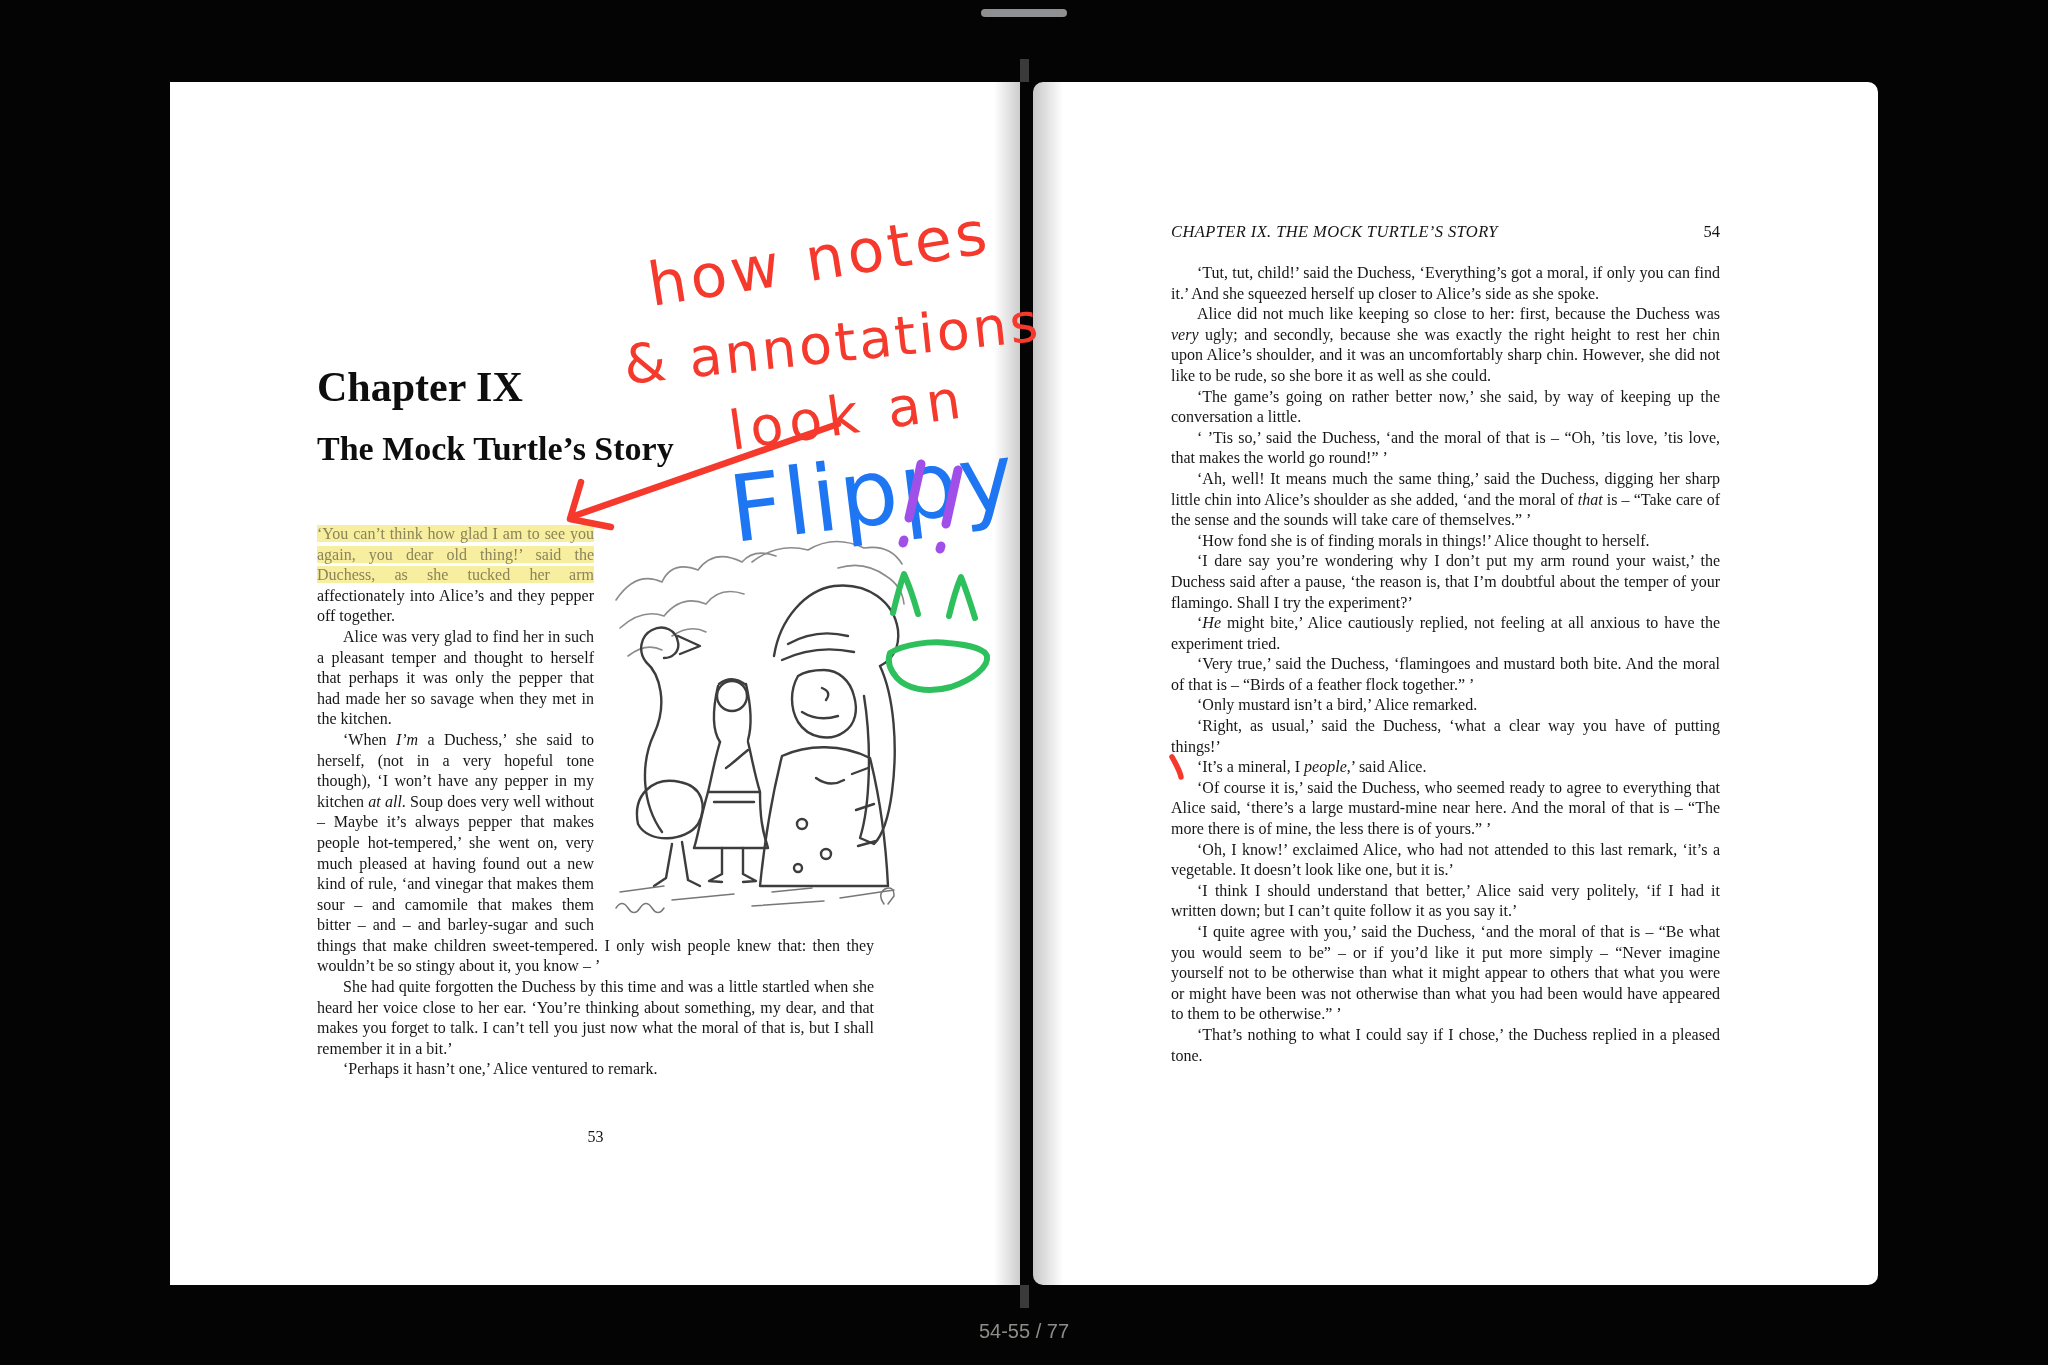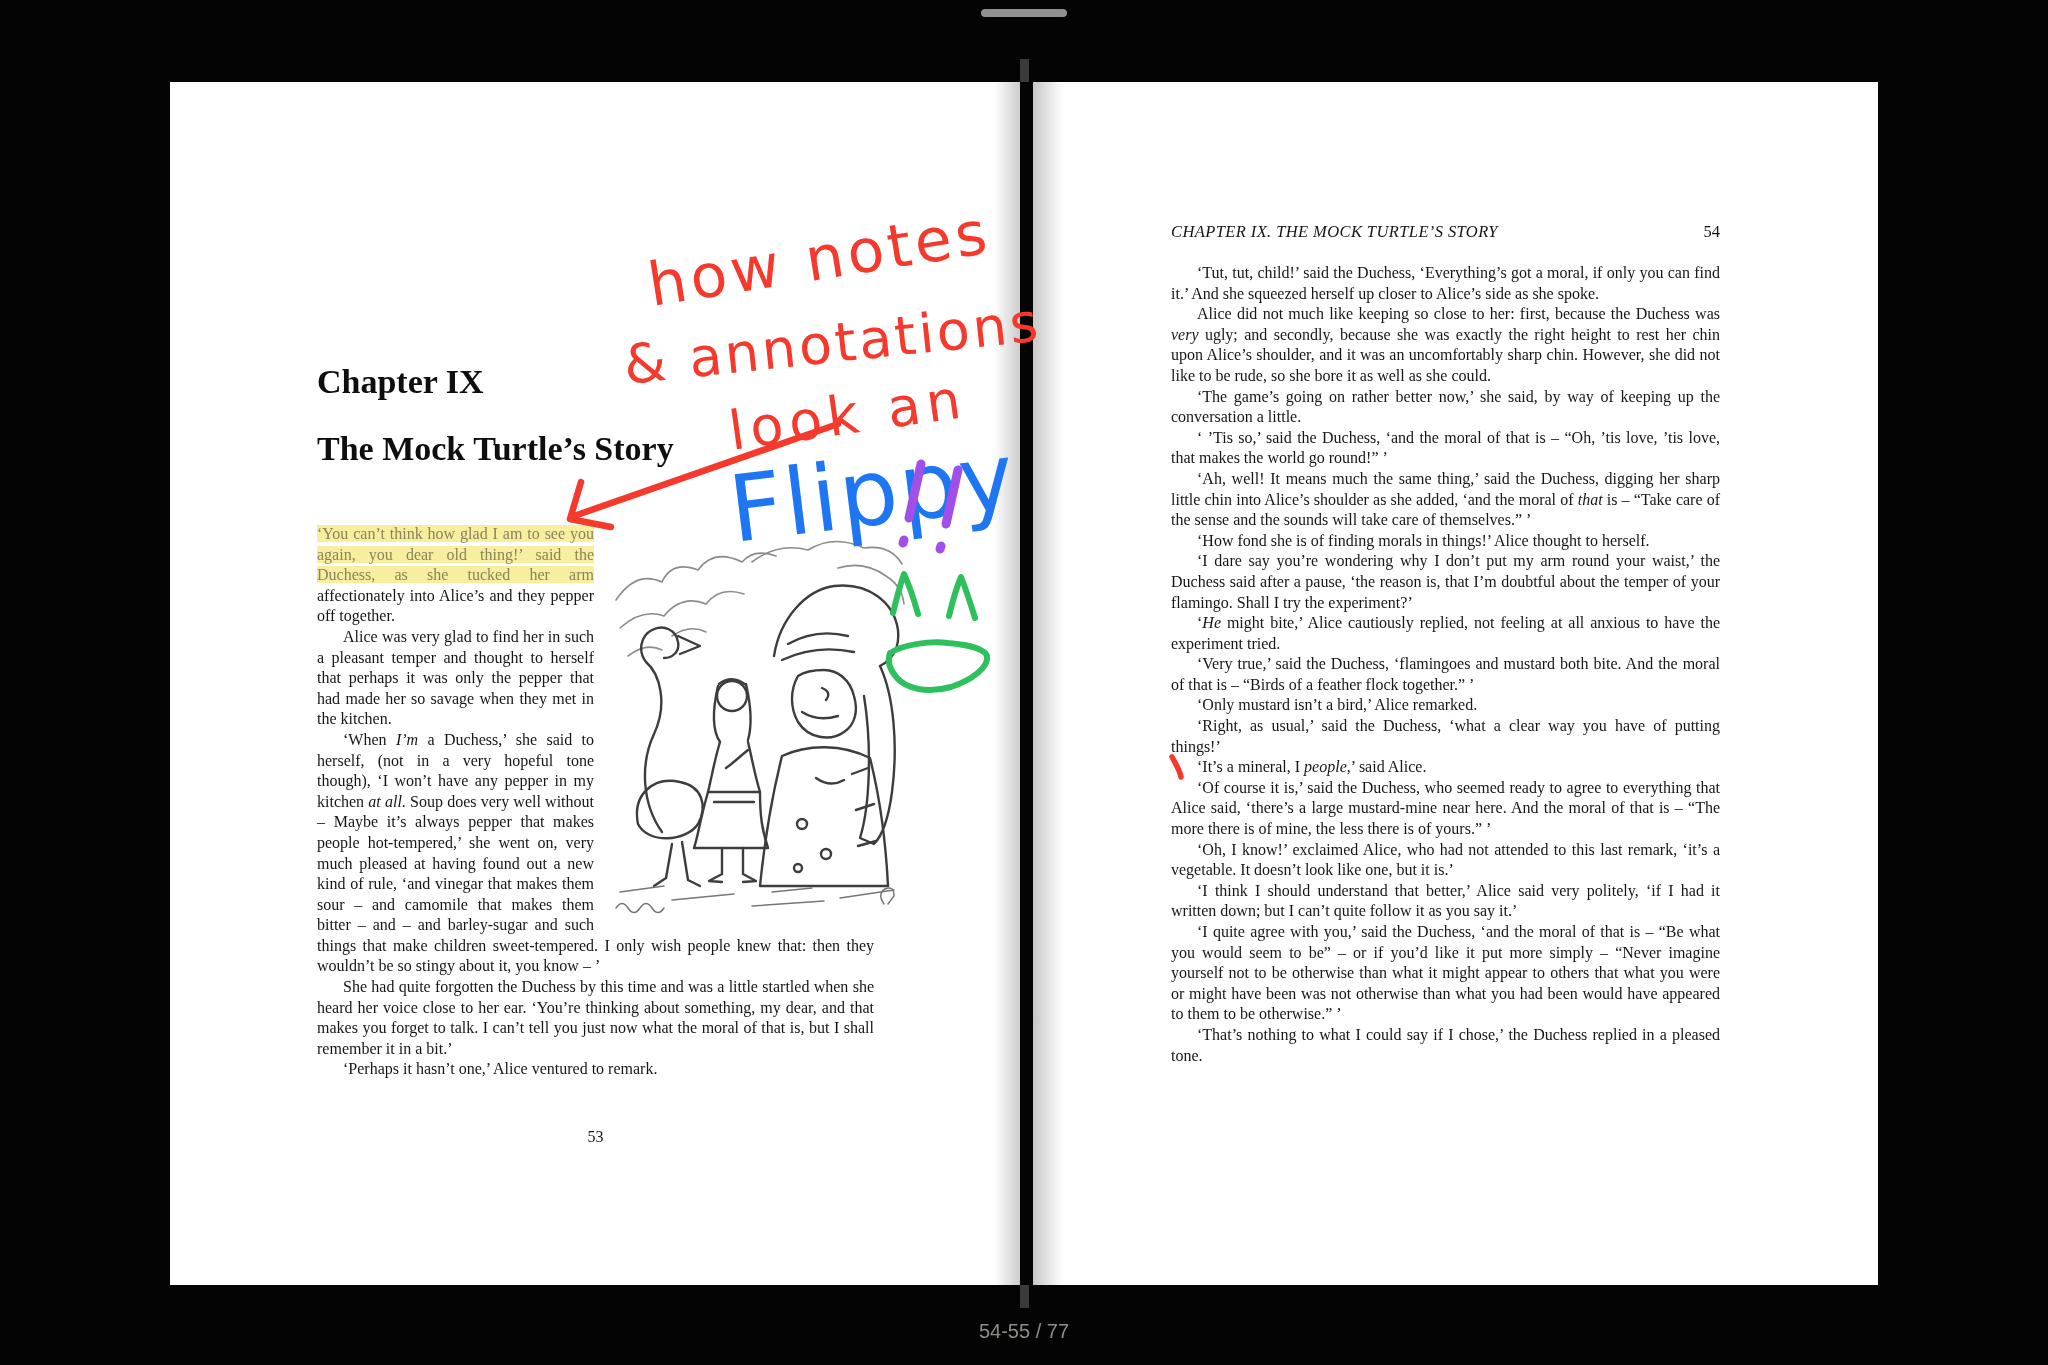--- a/index.html
+++ b/index.html
@@ -6,22 +6,22 @@
   .canvas{position:relative;width:2048px;height:1365px;background:#040404;overflow:hidden;
           font-family:"Liberation Serif","DejaVu Serif",serif;}
   .handle{position:absolute;left:981px;top:9px;width:86px;height:8px;border-radius:4px;background:#8f9092;}
   .gutter-ext{position:absolute;left:1020px;width:9px;background:#3a3a3a;}
   .gutter-top{top:59px;height:23px;}
   .gutter-bottom{top:1285px;height:23px;}
   .page{position:absolute;top:82px;height:1203px;background:#fff;color:#161616;}
   .page.left{left:170px;width:850px;
      background:linear-gradient(to left, rgba(0,0,0,.20), rgba(0,0,0,0) 26px),#fff;}
   .page.right{left:1033px;width:845px;
-     background:linear-gradient(to right, rgba(0,0,0,.22), rgba(0,0,0,0) 30px),#fff;}
-  .chap-head{position:absolute;left:147px;top:281px;font-size:34px;font-weight:bold;color:#0e0e0e;}
+     background:linear-gradient(to right, rgba(0,0,0,.22), rgba(0,0,0,0) 30px),#fff;border-radius:10px;}
+  .chap-head{position:absolute;left:147px;top:281px;font-size:42px;font-weight:bold;color:#0e0e0e;}
   .chap-title{position:absolute;left:147px;top:348px;font-size:34px;font-weight:bold;color:#0e0e0e;}
   .left-body{position:absolute;left:147px;top:442px;width:557px;font-size:16px;line-height:20.6px;
      text-align:justify;}
   .left-body .illu{float:right;width:312px;height:396px;margin:0 -40px 4px 8px;}
   .para{margin:0;text-indent:26px;}
   .left-body .para:first-of-type{text-indent:0;}
   .em{font-style:italic;}
   .hl{background:#f7ee9f;color:#8a8459;}
   .folio-left{position:absolute;left:147px;top:1046px;width:557px;text-align:center;font-size:16px;}
   .right-header{position:absolute;left:138px;top:140px;width:549px;font-size:16.5px;

